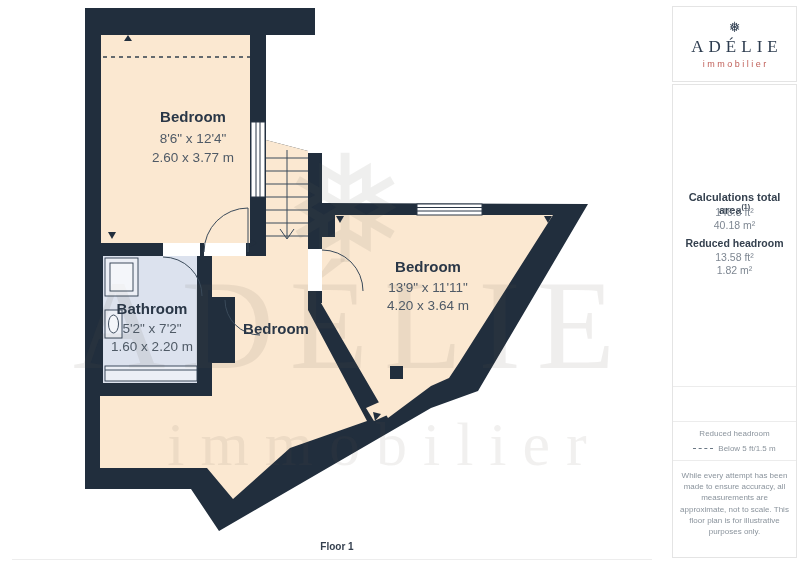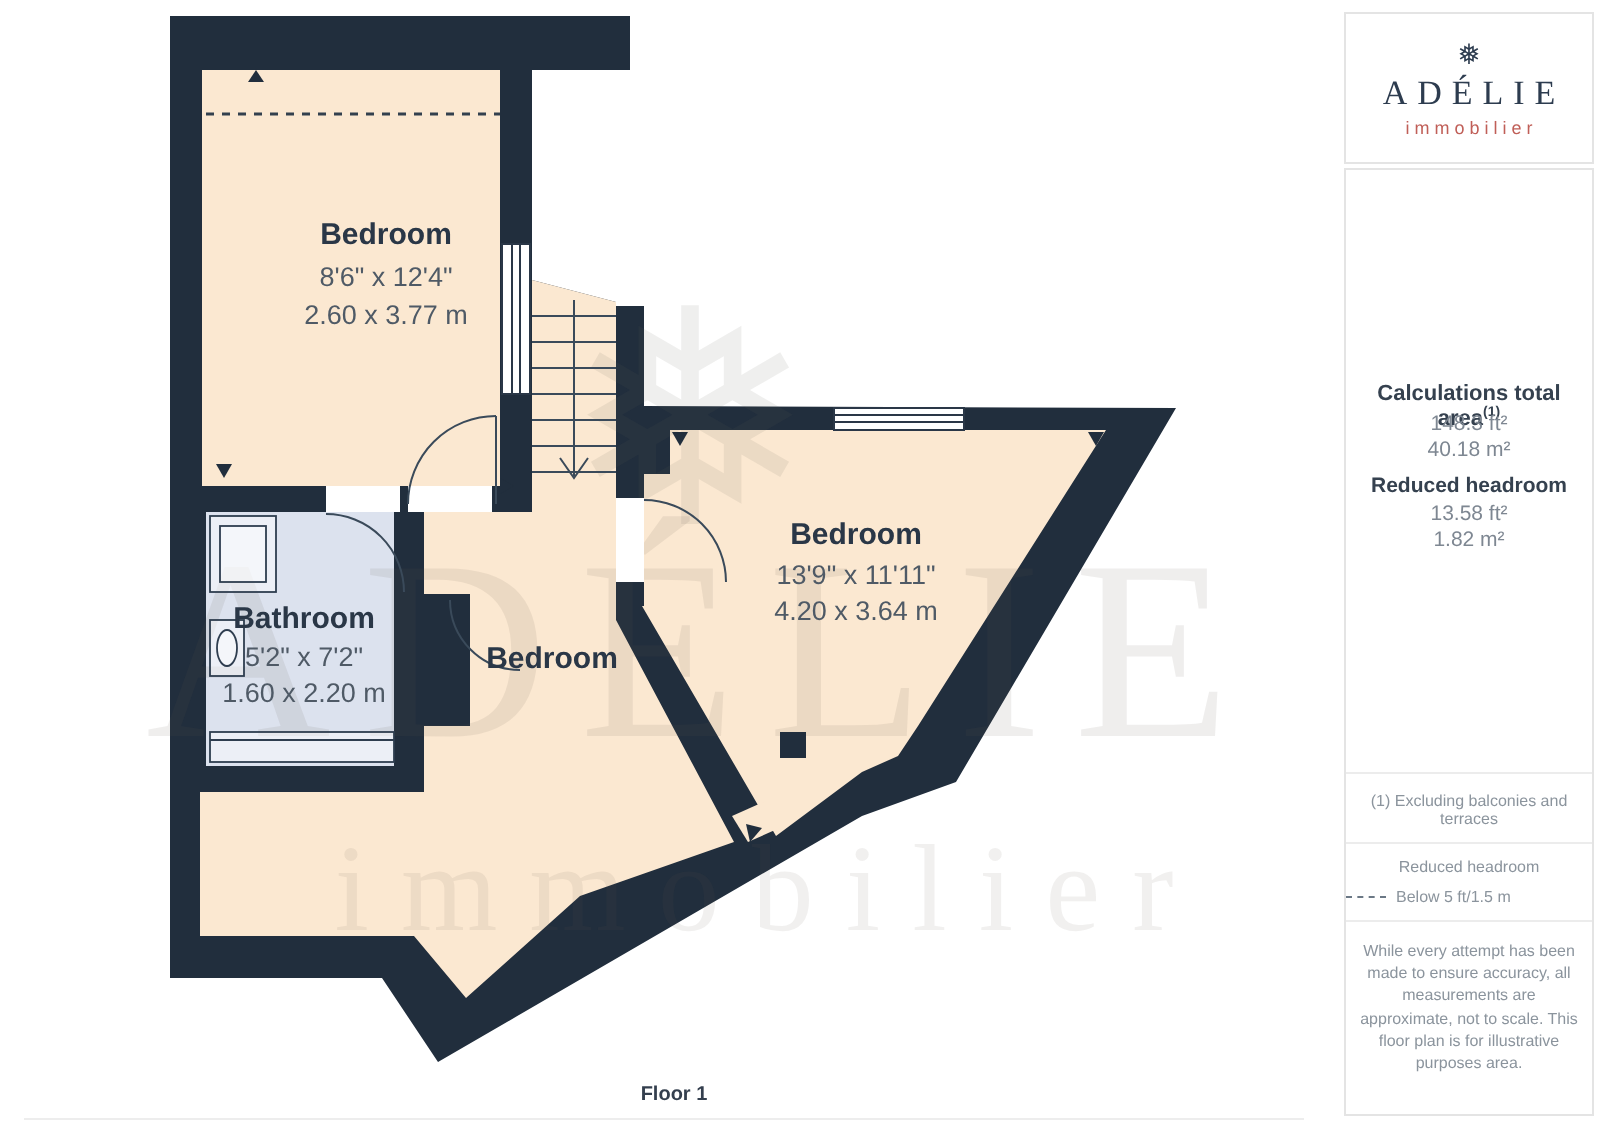--- a/index.html
+++ b/index.html
@@ -22,21 +22,21 @@
               color:#2d3c4f;margin-top:3px;text-indent:5px;}
   .logo-tag{font-size:9px;letter-spacing:2.5px;color:#c05f58;margin-top:2px;text-indent:2.5px;}
   .main-card{left:8px;right:3px;top:84px;height:472px;}
   .abs{position:absolute;left:0;right:0;text-align:center;}
   .area-title{font-size:11px;font-weight:bold;color:#35414f;}
   .area-title sup{font-size:7px;}
   .area-val{font-size:10.5px;color:#7e8792;}
   .area-sub{font-size:10.5px;font-weight:bold;color:#35414f;}
   .sep{position:absolute;left:0;right:0;height:0;border-top:1px solid #ececec;}
   .small-note{font-size:8px;color:#8b949d;}
-  .legend-row{display:flex;align-items:center;justify-content:flex-start;gap:5px;}
+  .legend-row{display:flex;align-items:center;justify-content:center;gap:5px;}
   .dash-sample{display:inline-block;width:20px;height:0;border-top:1px dashed #6b7885;}
   .disclaimer{font-size:8px;line-height:1.4;color:#8b949d;padding:0 7px;}
   .giraffe{font-size:9.5px;color:#2e3b49;letter-spacing:0.5px;margin-top:38px;}
   .giraffe b{font-weight:bold;}
   .bottom-rule{position:absolute;left:12px;width:640px;top:559px;border-top:1px solid #ededed;}
 </style>
 </head>
 <body>
 
 <div class="page">
@@ -155,33 +155,32 @@
         <span>Calculations total area</span><sup>(1)</sup>
       </div>
       <div class="abs area-val" style="top:121px">148.3 ft²</div>
       <div class="abs area-val" style="top:134px">40.18 m²</div>
       <div class="abs area-sub" style="top:152px">Reduced headroom</div>
       <div class="abs area-val" style="top:166px">13.58 ft²</div>
       <div class="abs area-val" style="top:179px">1.82 m²</div>
 
       <div class="sep" style="top:301px"></div>
 
-      <div class="abs small-note" style="top:311px">(1) Excluding balconies and terraces</div>
 
       <div class="sep" style="top:336px"></div>
 
       <div class="abs small-note" style="top:344px">Reduced headroom</div>
       <div class="abs legend-row" style="top:359px">
         <span class="dash-sample"></span>
         <span class="small-note">Below 5 ft/1.5 m</span>
       </div>
 
       <div class="sep" style="top:375px"></div>
 
-      <div class="abs disclaimer" style="top:385px">While every attempt has been made to ensure accuracy, all measurements are approximate, not to scale. This floor plan is for illustrative purposes area.</div>
+      <div class="abs disclaimer" style="top:385px">While every attempt has been made to ensure accuracy, all measurements are approximate, not to scale. This floor plan is for illustrative purposes only.</div>
 
       <div class="abs giraffe" style="top:456px">
         <span>GIRAFFE</span><b>360</b>
       </div>
     </div>
   </div>
 
   <div class="bottom-rule"></div>
 </div>
 

